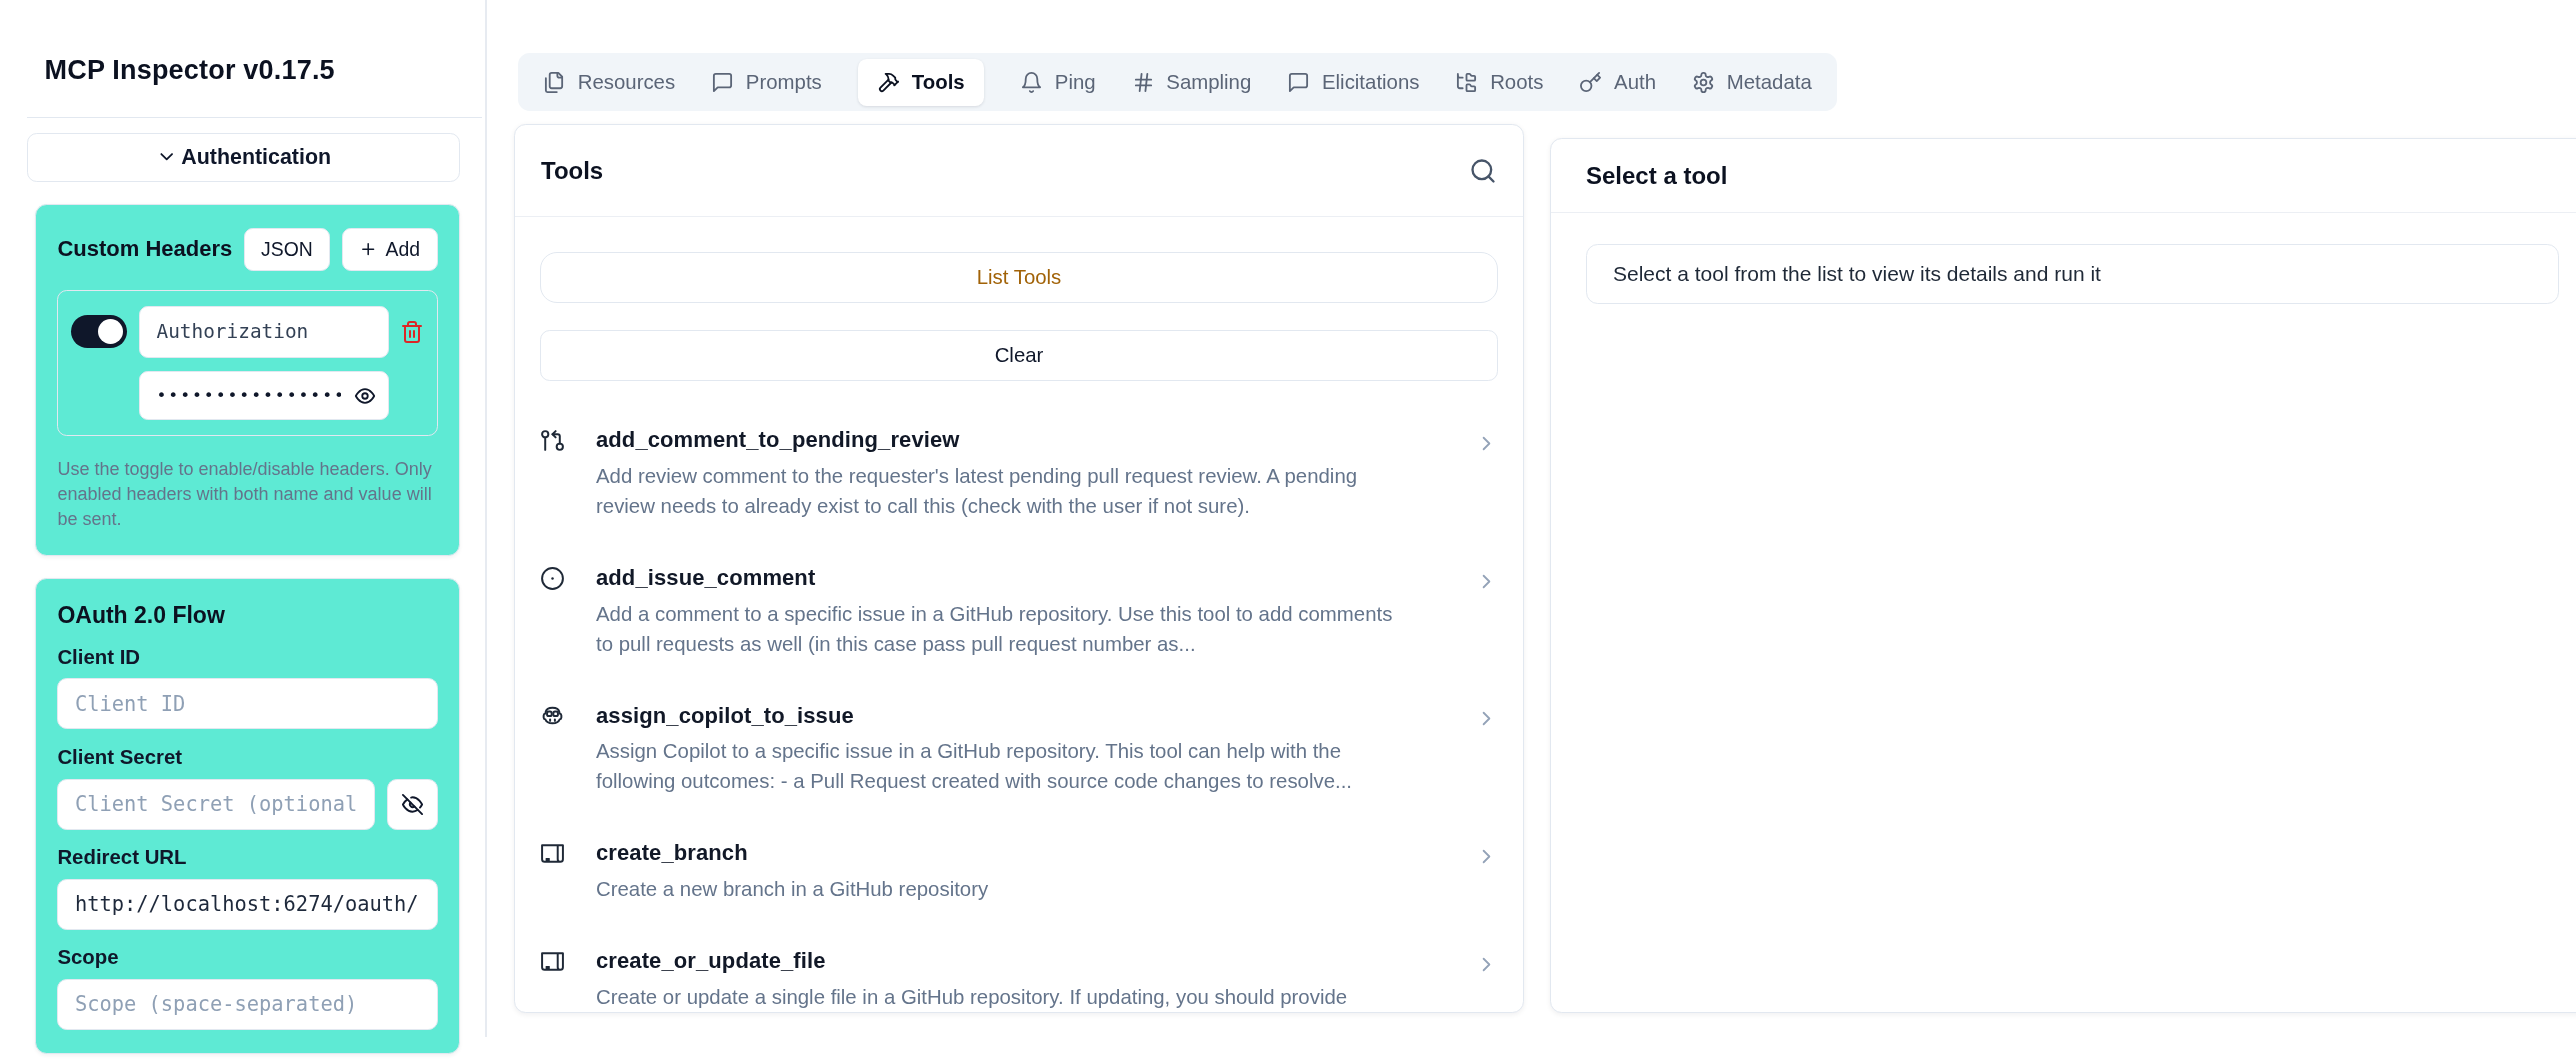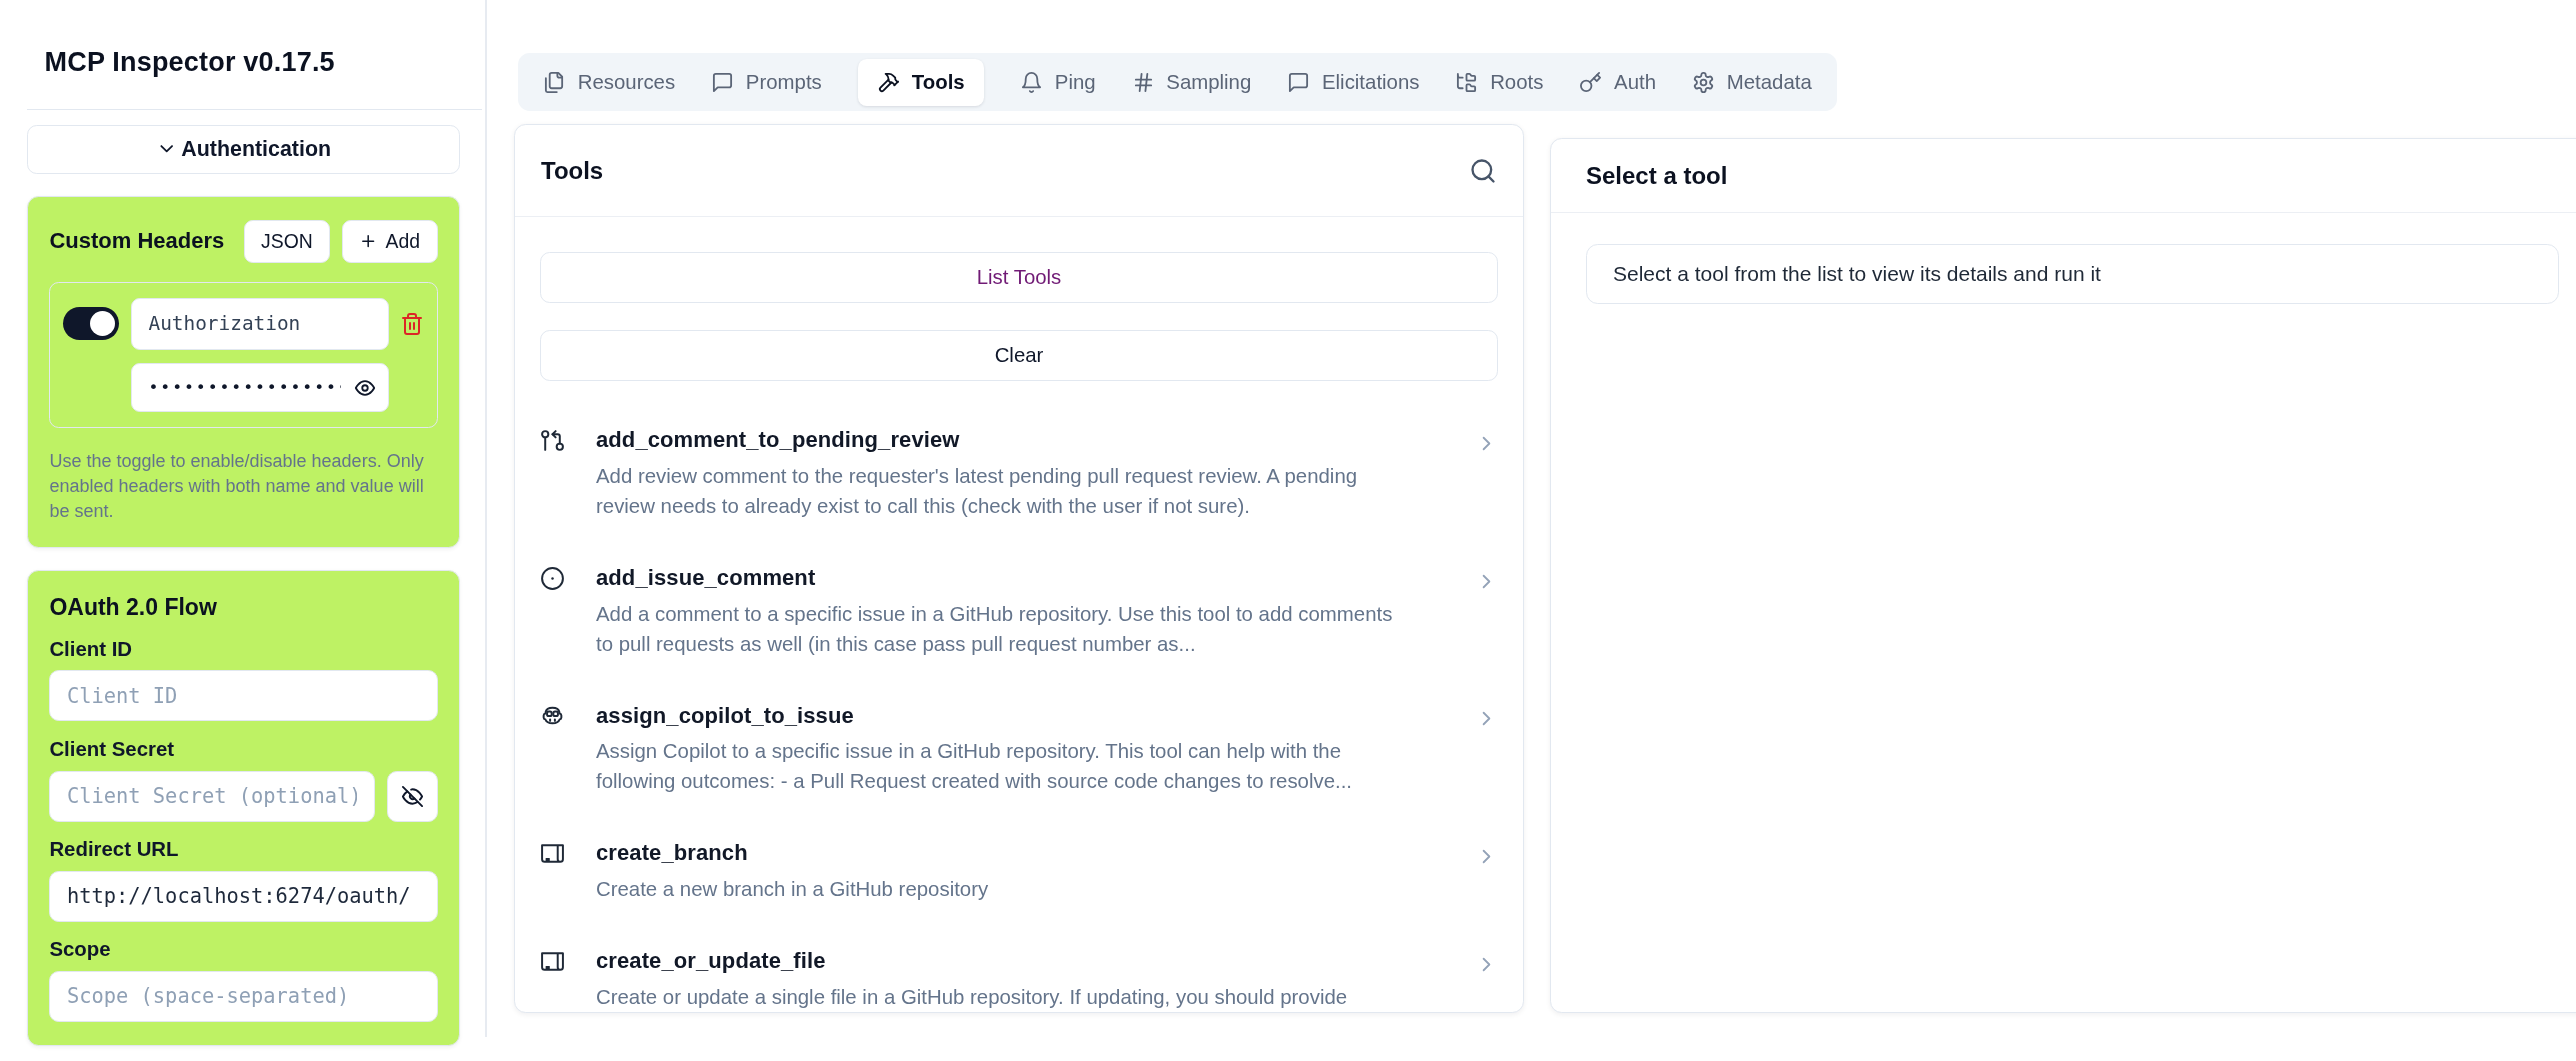--- a/index.html
+++ b/index.html
@@ -2,28 +2,28 @@
 <html><head>
 <meta charset="utf-8">
 <title>MCP Inspector</title>
 <style>
   * { margin:0; padding:0; box-sizing:border-box; }
   html,body { width:2576px; height:1061px; overflow:hidden; background:#fff;
     font-family:"Liberation Sans", sans-serif; color:#0f172a; }
   svg { display:block; }
 
   
-  .sidebar { position:absolute; left:27px; top:8px; width:433px; }
+  .sidebar { position:absolute; left:27px; top:16px; width:433px; }
   .app-title { font-size:27px; font-weight:700; letter-spacing:0.2px; margin:39px 0 0 17.5px; color:#0b1120; }
   .sidebar-hr { border-bottom:1.5px solid #e2e8f0; width:455px; margin-top:31px; }
   .auth-collapse { margin-top:14.6px; width:100%; height:49px; background:#fff; border:1.5px solid #e2e8f0;
     border-radius:9.7px; display:flex; align-items:center; justify-content:center; gap:4px;
     font-size:21.4px; font-weight:600; color:#0f172a; cursor:pointer; font-family:inherit; }
-  .card { margin-top:22px; background:#bef264; border:1.5px solid #e2e8f0; border-radius:11.7px;
-    padding:23px 21.4px; box-shadow:0 1.9px 3.9px rgba(15,23,42,.05); }
+  .card { margin-top:22px; background:#5eead4; border:1.5px solid #e2e8f0; border-radius:11.7px;
+    padding:23px 21.4px; box-shadow:0 1.9px 3.9px rgba(15,23,42,.05);margin-left:8px; }
   .card-head { display:flex; align-items:center; justify-content:space-between; }
   .card-title { font-size:22px; font-weight:700; color:#0b1120; }
   .head-actions { display:flex; gap:11.7px; }
   .chip-btn { height:43px; padding:0 16.5px; border:1.5px solid #e2e8f0; border-radius:8.7px; background:#fff;
     font-size:19.4px; font-weight:500; color:#0f172a; display:flex; align-items:center; gap:7.8px;
     cursor:pointer; font-family:inherit; }
   .header-row-box { margin-top:19.4px; border:1.5px solid #e2e8f0; border-radius:9.7px; padding:14.6px 12.6px;
     display:grid; grid-template-columns:68px 1fr 35px; row-gap:13.6px; align-items:center; }
   .toggle { width:56px; height:33px; border-radius:16.5px; background:#0f172a; border:none; position:relative; cursor:pointer; }
   .toggle .knob { position:absolute; right:3.9px; top:3.9px; width:25px; height:25px; border-radius:50%; background:#fff; }
@@ -61,21 +61,21 @@
   
   .main-card { position:absolute; left:514px; top:124px; width:1010px; height:889px; background:#fff;
     border:1.5px solid #e2e8f0; border-radius:11.7px; box-shadow:0 1.9px 4.9px rgba(15,23,42,.06); overflow:hidden; }
   .main-card .panel-head { height:92px; display:flex; align-items:center; padding:0 26px;
     border-bottom:1.5px solid #eceff4; }
   .panel-title { font-size:24px; font-weight:700; color:#0b1120; }
   .search-btn { margin-left:auto; background:none; border:none; color:#475569; cursor:pointer; }
   .panel-body { padding:35px 25px 0; }
   .wide-btn { width:100%; height:51px; background:#fff; border:1.5px solid #e2e8f0; border-radius:9.7px;
     font-size:20.4px; font-weight:500; font-family:inherit; cursor:pointer; }
-  .wide-btn.muted { color:#701a75; }
+  .wide-btn.muted { color:#a16207;border-radius:17px; }
   .wide-btn.dark { color:#0f172a; margin-top:27px; }
   .tool-list { margin-top:46px; display:flex; flex-direction:column; gap:44px; }
   .tool-row { display:flex; align-items:flex-start; cursor:pointer; }
   .tool-icon { flex:0 0 25px; margin-top:1px; color:#1f2937; }
   .tool-text { margin-left:31px; max-width:816px; }
   .tool-name { font-size:22px; font-weight:600; color:#111827; letter-spacing:0.1px; }
   .tool-desc { margin-top:7.8px; font-size:20.4px; line-height:30px; color:#64748b; }
   .tool-chevron { margin-left:auto; margin-top:4.9px; color:#94a3b8; }
 
   

